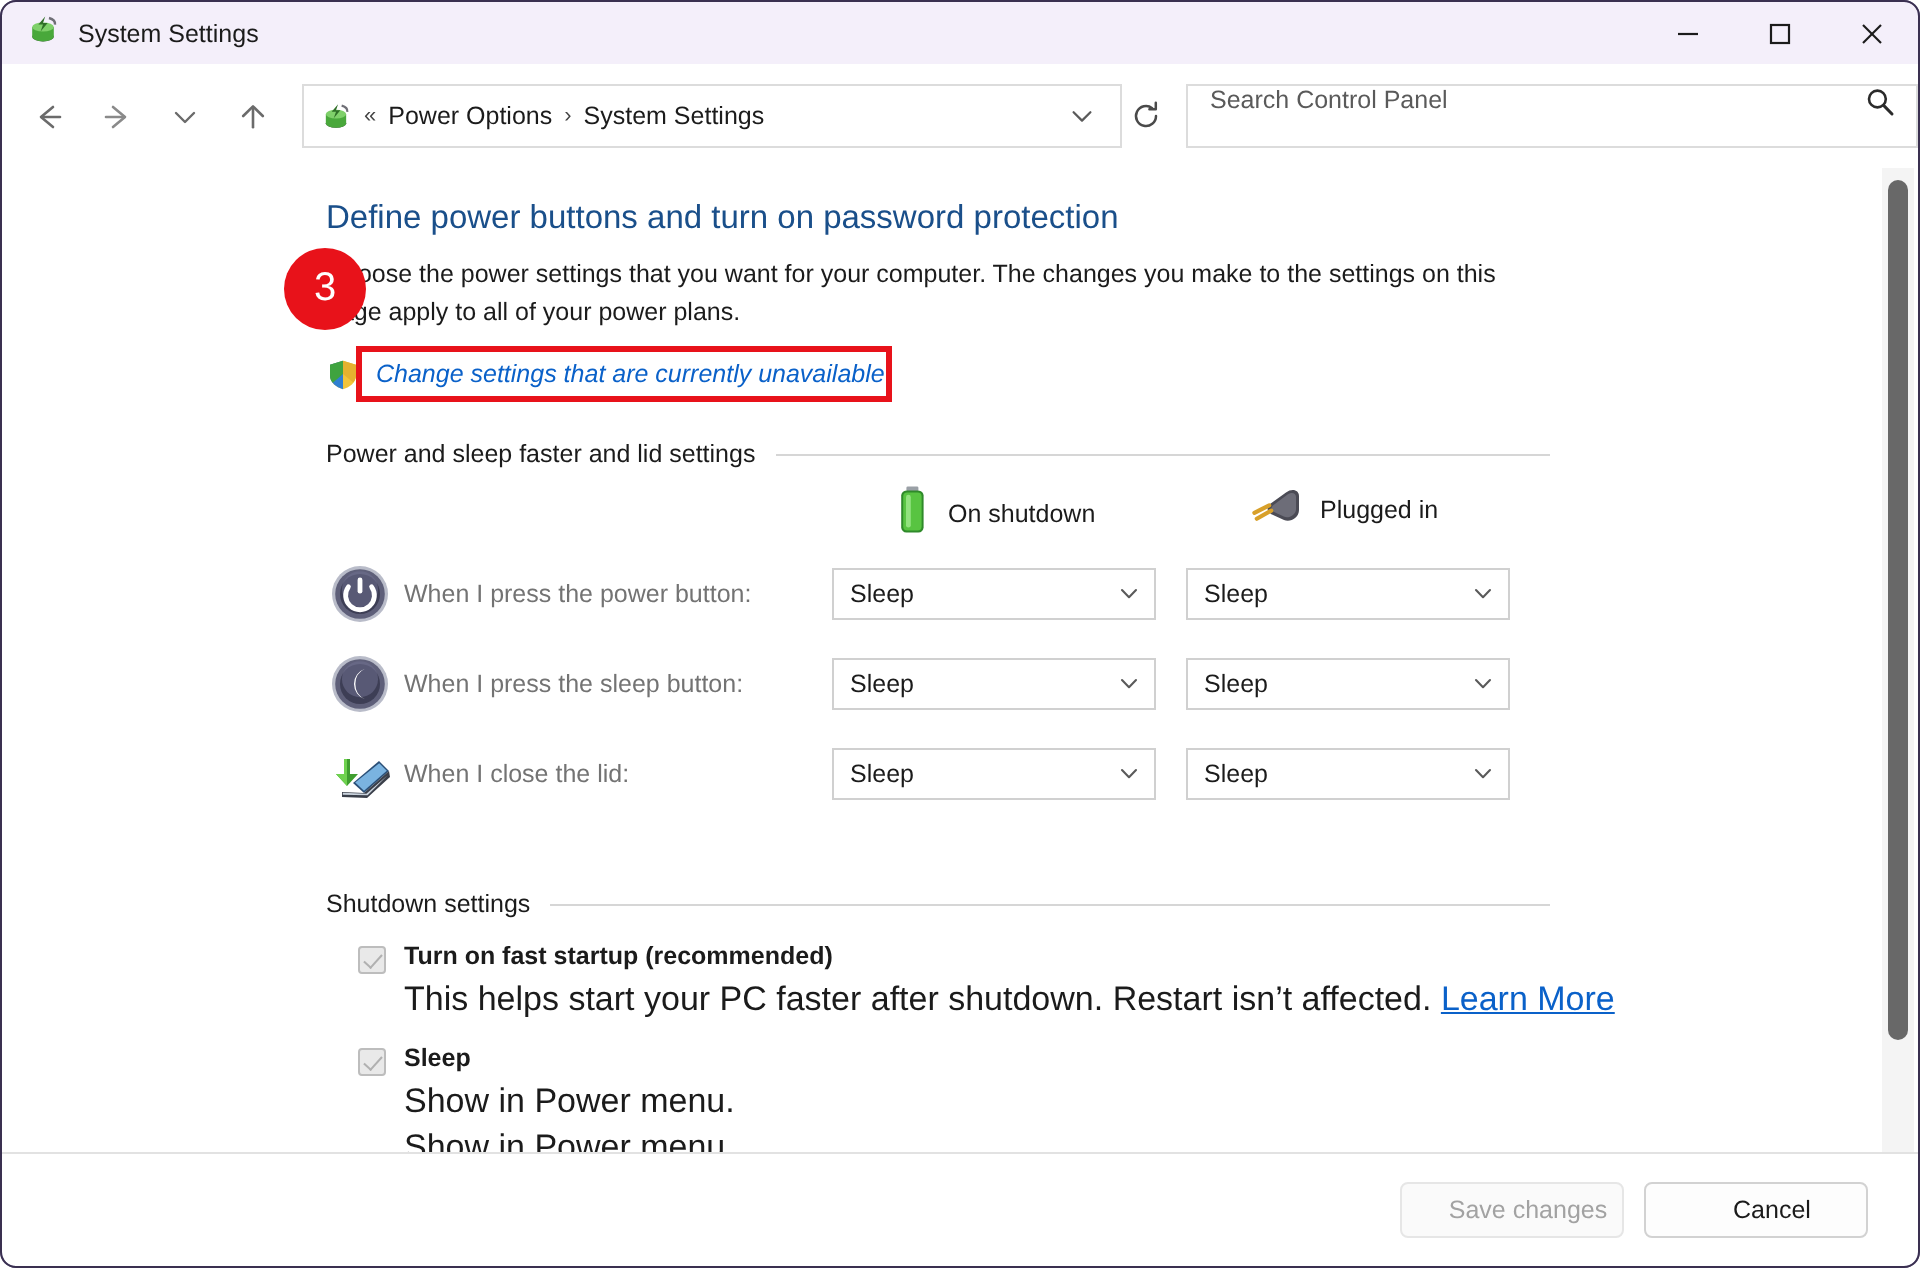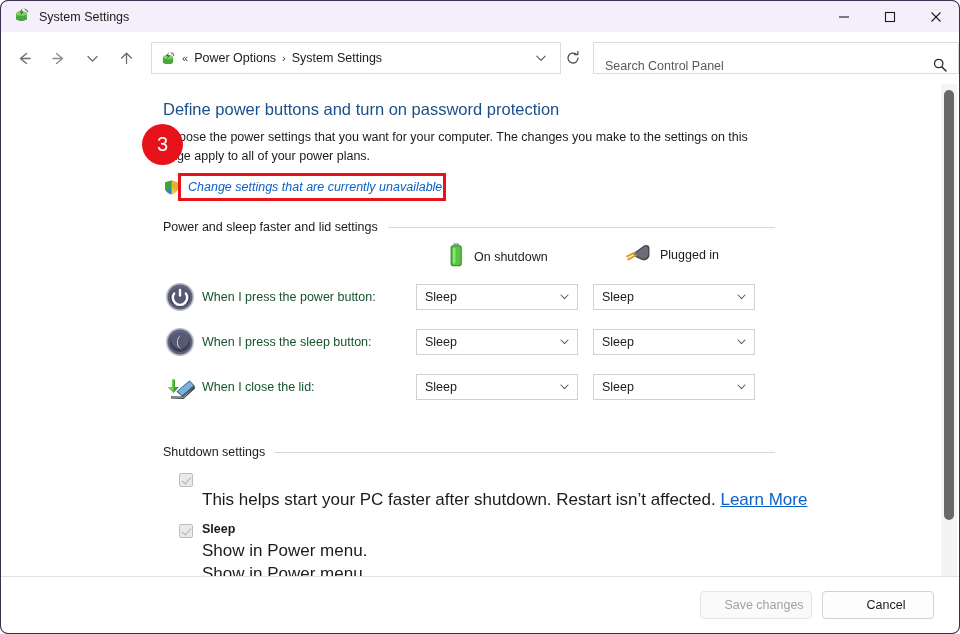--- a/index.html
+++ b/index.html
@@ -138,21 +138,21 @@
   }
 
   .searchbox {
     margin-left: 10px;
     height: 32px;
     flex: 0 0 366px;
     width: 366px;
     border: 1px solid #dcdcdc;
     background: #ffffff;
     display: flex;
-    align-items: flex-end;
+    align-items: flex-start;
     padding: 0 10px 0 11px;
     box-sizing: border-box;
   }
   .searchbox input {
     border: none;
     outline: none;
     font-family: "Liberation Sans", sans-serif;
     font-size: 12.5px;
     color: #1b1b1b;
     flex: 1;
@@ -282,21 +282,21 @@
     align-items: center;
   }
   .srow-icon {
     width: 34px;
     display: flex;
     justify-content: center;
     align-items: center;
   }
   .srow-label {
     font-size: 12.5px;
-    color: #14532d;
+    color: #737373;
     margin-left: 5px;
     width: 205px;
   }
   .combo {
     position: absolute;
     width: 162px;
     height: 26px;
     border: 1px solid #d0d0d0;
     background: #ffffff;
     box-sizing: border-box;
@@ -662,20 +662,21 @@
 
       <div class="group" style="margin-top:36px;text-align:center;">
         <span class="group-label">Shutdown settings</span>
         <span class="group-rule"></span>
       </div>
 
       <div>
 
         <div class="chk-row">
           <span class="chk checked"></span>
+          <span class="chk-text chk-title">Turn on fast startup (recommended)</span>
         </div>
         <div class="sub-text">
           <span>This helps start your PC faster after shutdown. Restart isn’t affected.</span>
           <a class="learn-link" href="#">Learn More</a>
         </div>
 
         <div class="chk-row">
           <span class="chk checked"></span>
           <span class="chk-text chk-title">Sleep</span>
         </div>

